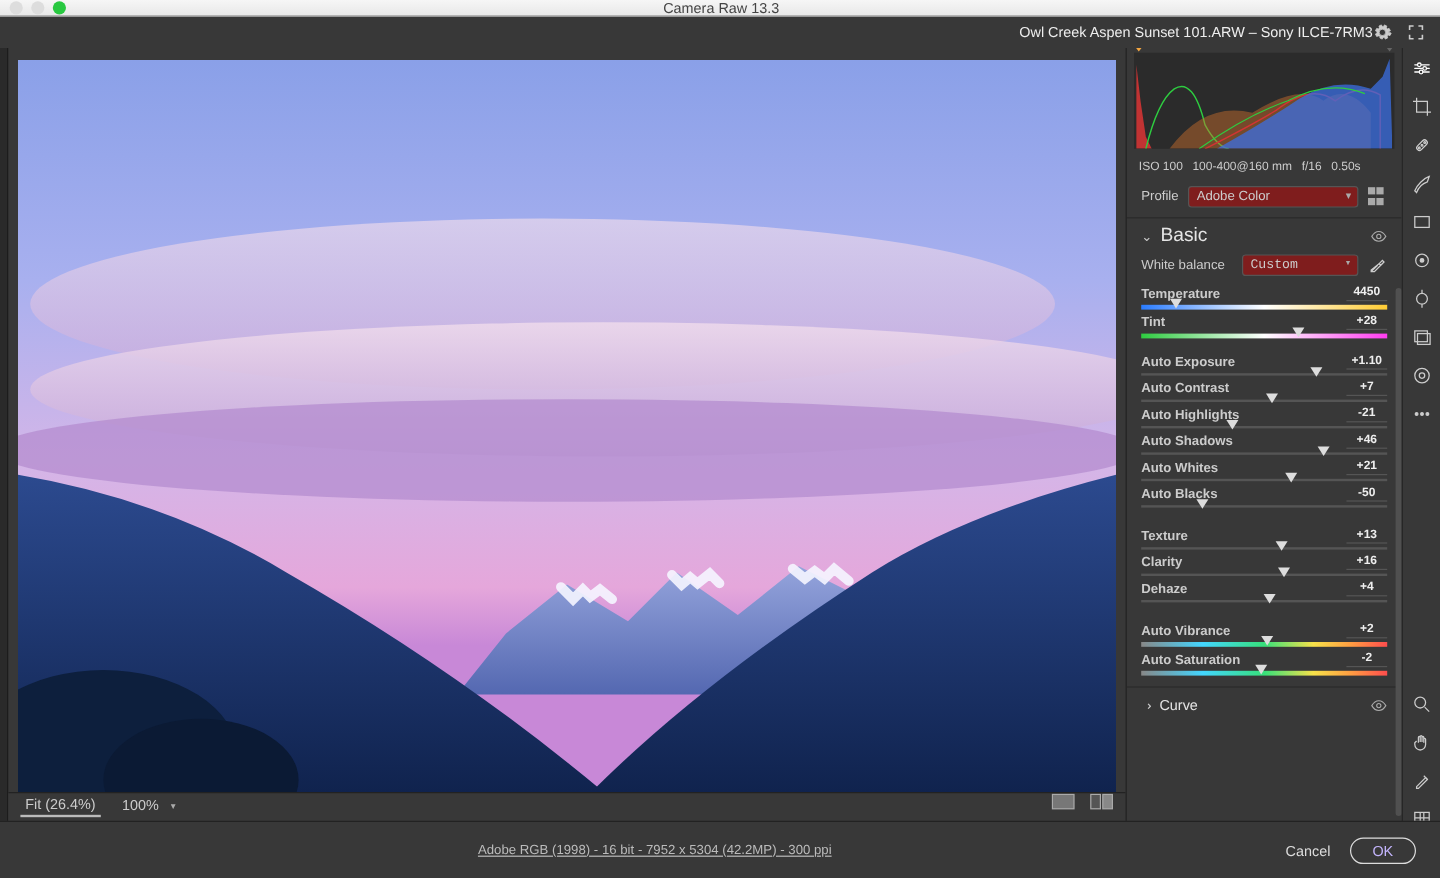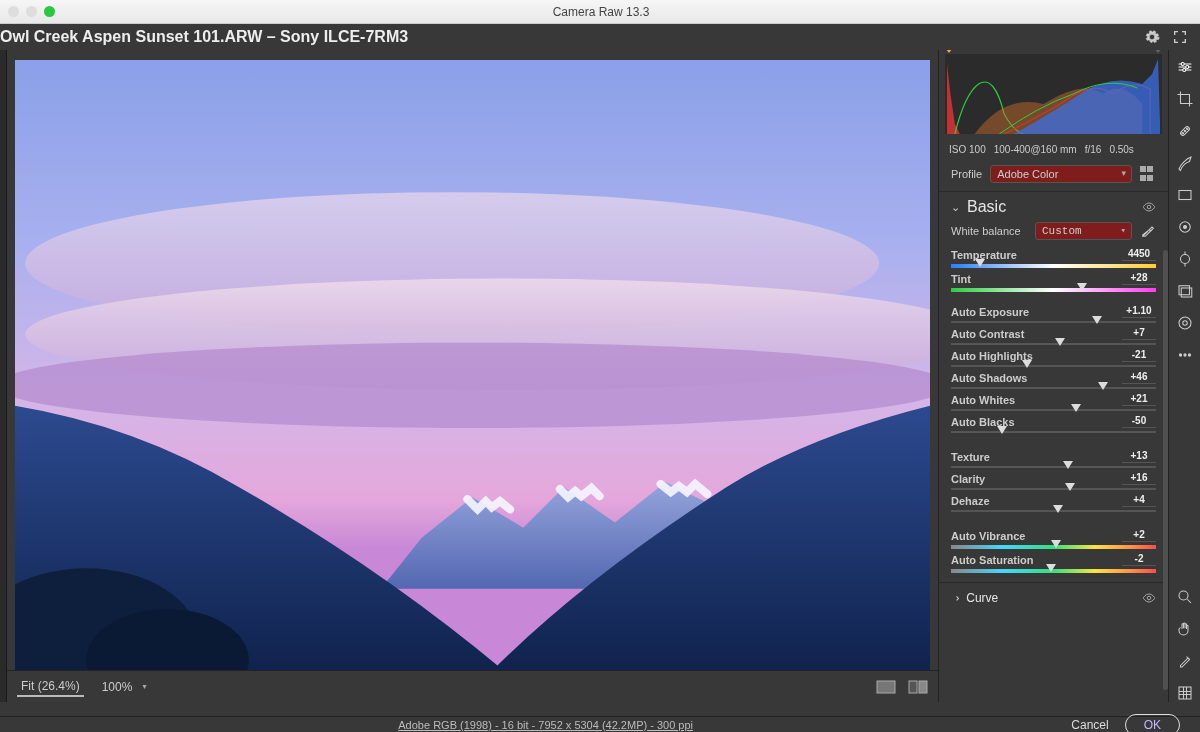--- a/index.html
+++ b/index.html
@@ -1,28 +1,28 @@
 <!DOCTYPE html>
 <html><head>
 <meta charset="utf-8">
 <style>
   * { box-sizing: border-box; margin: 0; padding: 0; font-family: -apple-system, Helvetica, Arial, sans-serif; }
   body { width: 1200px; height: 732px; background: #383838; color: #ccc; font-size: 11px; overflow: hidden; }
 
   
-  .titlebar { height: 24px; background: linear-gradient(#f6f6f6,#e8e8e8); display:flex; align-items:center; padding:0 8px; border-bottom:1px solid #ccc; }
+  .titlebar { height: 14px; background: linear-gradient(#f6f6f6,#e8e8e8); display:flex; align-items:center; padding:0 8px; border-bottom:1px solid #ccc; }
   .traffic { display:flex; gap:7px; }
   .traffic span { width:11px; height:11px; border-radius:50%; display:inline-block; }
   .tl-red{background:#ddd;} .tl-yellow{background:#ddd;} .tl-green{background:#28c840;}
   .titlebar .title { flex:1; text-align:center; color:#444; font-size:12px; font-weight:400; }
   .titlebar .title-spacer { width: 45px; }
 
   
   .header { height:26px; background:#383838; display:flex; align-items:center; padding:0 8px 0 0; }
-  .header .fname { flex:1; text-align:left; color:#eee; font-size:16px;font-weight:bold; }
+  .header .fname { flex:1; text-align:right; color:#eee; font-size:12px; }
   .header .icons { display:flex; gap:12px; padding-right:4px; }
   .hicon { width:16px; height:16px; display:flex; align-items:center; justify-content:center; fill:#ccc; stroke:#ccc; }
 
   
   .main { display:flex; height: calc(100% - 22px - 26px - 32px); }
   .filmstrip { width:7px; background:#2a2a2a; border-right:1px solid #1a1a1a; }
   .center { flex:1; display:flex; flex-direction:column; background:#383838; }
   .canvas-wrap { flex:1; display:flex; align-items:center; justify-content:center; padding:10px 8px 0 8px; }
   .photo { width: 100%; height: 100%; position: relative; overflow: hidden; }
   .photo svg { width:100%; height:100%; display:block; }
@@ -65,34 +65,34 @@
   .slider-gap{height:6px;}
   .big-gap{height:10px;}
 
   .toolcol { width:32px; background:#383838; display:flex; flex-direction:column; align-items:center; gap:14px; padding-top:8px; border-left:1px solid #222;}
   .tool{width:18px;height:18px;display:flex;align-items:center;justify-content:center;}
   .tool svg{width:18px;height:18px;fill:none;stroke:#ccc;stroke-width:1.4;}
   .tool.active svg{stroke:#fff;}
   .tool-spacer{flex:1;}
 
   
-  .center-bottom { height:32px; background:#383838; display:flex; align-items:center; padding:0 10px; border-top:1px solid #222;}
+  .center-bottom { height:32px; background:#383838; display:flex; align-items:flex-start; padding:0 10px; border-top:1px solid #222;}
   .zoom-group{display:flex;gap:14px;align-items:center;}
   .zoom-item{color:#ccc;font-size:12px; padding:2px 4px;}
   .zoom-item.active{border-bottom:2px solid #bbb;}
   .zoom-arrow{color:#aaa;font-size:8px;margin-left:-8px;}
   .center-bottom .spacer{flex:1;}
   .view-icons{display:flex;gap:12px;}
   .view-icons div{width:20px;height:14px;}
 
   
   .curve-row{border-top:1px solid #2a2a2a;padding:8px 12px;display:flex;align-items:center;gap:6px;}
 
   
-  .footer{position:absolute;left:0;right:0;bottom:0;height:16px;background:#383838;display:flex;align-items:center;padding:0 20px;border-top:1px solid #222;}
+  .footer{position:absolute;left:0;right:0;bottom:0;height:48px;background:#383838;display:flex;align-items:center;padding:0 20px;border-top:1px solid #222;}
   .footer .profname{flex:1;text-align:center;color:#bbb;text-decoration:underline;font-size:11px;}
   .footer .btns{display:flex;gap:16px;align-items:center;}
   .btn-cancel{color:#ddd;font-size:12px;cursor:pointer;}
   .btn-ok{border:1px solid #ddd;border-radius:12px;padding:3px 18px;color:#c4b5fd;font-size:12px;cursor:pointer;}
 </style>
 </head>
 <body>
 
 <div class="titlebar">
   <div class="traffic">

